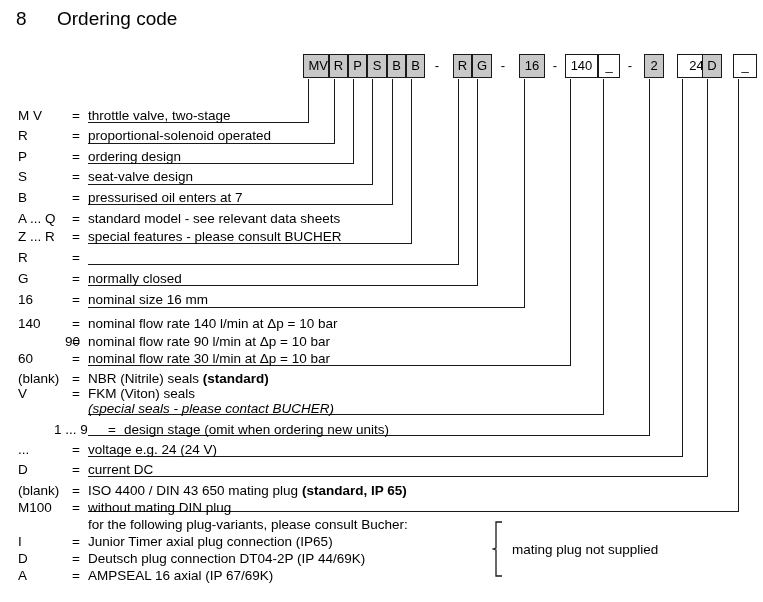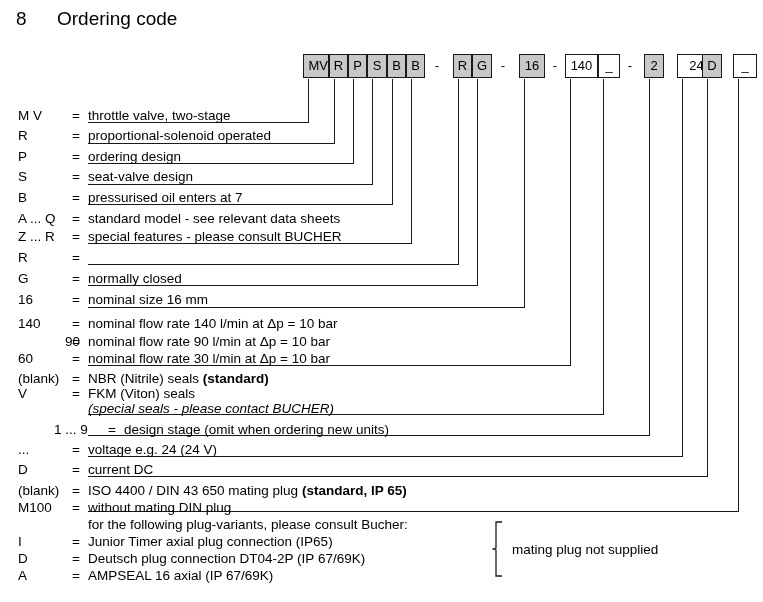--- a/index.html
+++ b/index.html
@@ -298,21 +298,21 @@
       <span class="desc">for the following plug-variants, please consult Bucher:</span>
     </div>
     <div class="row" style="top: 532px; left: 0px; width: 500px;">
       <span class="code">I</span>
       <span class="eq">=</span>
       <span class="desc">Junior Timer axial plug connection (IP65)</span>
     </div>
     <div class="row" style="top: 549px; left: 0px; width: 500px;">
       <span class="code">D</span>
       <span class="eq">=</span>
-      <span class="desc">Deutsch plug connection DT04-2P (IP 67/69K)</span>
+      <span class="desc">Deutsch plug connection DT04-2P (IP 44/69K)</span>
     </div>
     <div class="row" style="top: 566px; left: 0px; width: 500px;">
       <span class="code">A</span>
       <span class="eq">=</span>
       <span class="desc">AMPSEAL 16 axial (IP 67/69K)</span>
     </div>
   </div>
 
 <svg id="plug-bracket" width="14" height="56" viewBox="0 0 14 56">
   <path d="M10 1 L4 1 L4 27 L1 28 L4 29 L4 55 L10 55" fill="none" stroke="#1a1a1a" stroke-width="1.3"></path>

